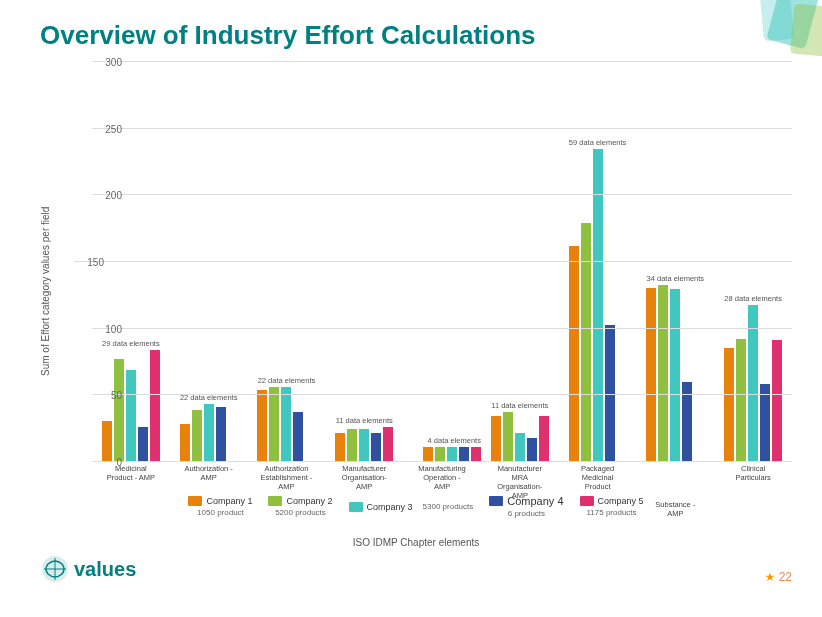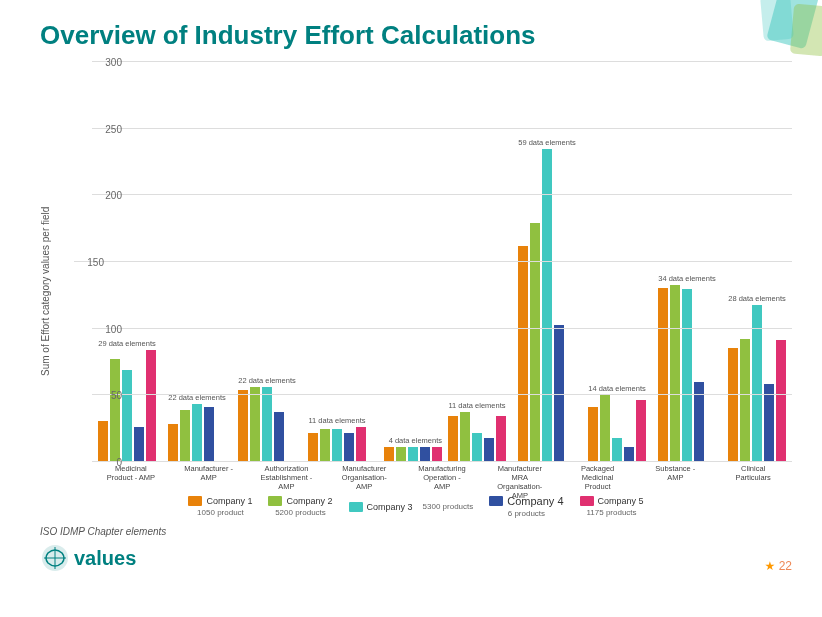--- a/index.html
+++ b/index.html
@@ -73,24 +73,24 @@
     }
     .legend-area {
       display: flex;
       justify-content: center;
       align-items: center;
       gap: 16px;
       margin-top: 4px;
       flex-wrap: wrap;
     }
     .x-axis-title {
+      text-align: center;
       font-size: 10px;
       color: #555;
-      margin-top: 8px;
-      font-style: italic;
+      margin-top: 19px;
     }
     .footer {
       display: flex;
       justify-content: space-between;
       align-items: flex-end;
       margin-top: 6px;
     }
     .efpia-logo {
       display: flex;
       align-items: center;
@@ -206,31 +206,20 @@
 elements</div>
               <div style="display: flex; align-items: flex-end; gap: 2px;">
                 <div style="width: 10px; height: 215px; background: rgb(232, 130, 10);"></div>
                 <div style="width: 10px; height: 238px; background: rgb(144, 192, 64);"></div>
                 <div style="width: 10px; height: 312px; background: rgb(64, 200, 192);"></div>
                 <div style="width: 10px; height: 136px; background: rgb(48, 80, 160);"></div>
                 <div style="width: 10px; height: 0px; background: rgb(224, 48, 112);"></div>
               </div>
             </div>
             <div style="display: flex; flex-direction: column; align-items: center; position: relative; flex: 1 1 0%;">
-              <div style="font-size: 7.5px; color: rgb(85, 85, 85); text-align: center; white-space: nowrap; margin-bottom: 2px; line-height: 1.2; min-height: 22px; display: flex; align-items: flex-end; justify-content: center;">14 data
-elements</div>
-              <div style="display: flex; align-items: flex-end; gap: 2px;">
-                <div style="width: 10px; height: 54px; background: rgb(232, 130, 10);"></div>
-                <div style="width: 10px; height: 66px; background: rgb(144, 192, 64);"></div>
-                <div style="width: 10px; height: 23px; background: rgb(64, 200, 192);"></div>
-                <div style="width: 10px; height: 14px; background: rgb(48, 80, 160);"></div>
-                <div style="width: 10px; height: 61px; background: rgb(224, 48, 112);"></div>
-              </div>
-            </div>
-            <div style="display: flex; flex-direction: column; align-items: center; position: relative; flex: 1 1 0%;">
               <div style="font-size: 7.5px; color: rgb(85, 85, 85); text-align: center; white-space: nowrap; margin-bottom: 2px; line-height: 1.2; min-height: 22px; display: flex; align-items: flex-end; justify-content: center;">34 data
 elements</div>
               <div style="display: flex; align-items: flex-end; gap: 2px;">
                 <div style="width: 10px; height: 173px; background: rgb(232, 130, 10);"></div>
                 <div style="width: 10px; height: 176px; background: rgb(144, 192, 64);"></div>
                 <div style="width: 10px; height: 172px; background: rgb(64, 200, 192);"></div>
                 <div style="width: 10px; height: 79px; background: rgb(48, 80, 160);"></div>
                 <div style="width: 10px; height: 0px; background: rgb(224, 48, 112);"></div>
               </div>
             </div>
@@ -242,39 +231,39 @@
                 <div style="width: 10px; height: 122px; background: rgb(144, 192, 64);"></div>
                 <div style="width: 10px; height: 156px; background: rgb(64, 200, 192);"></div>
                 <div style="width: 10px; height: 77px; background: rgb(48, 80, 160);"></div>
                 <div style="width: 10px; height: 121px; background: rgb(224, 48, 112);"></div>
               </div>
             </div>
           </div>
         <div class="x-labels" id="xLabels">
             <div style="font-size: 7.5px; color: rgb(68, 68, 68); text-align: center; flex: 1 1 0%; line-height: 1.2; padding-top: 3px; white-space: pre-line;">Medicinal
 Product - AMP</div>
-            <div style="font-size: 7.5px; color: rgb(68, 68, 68); text-align: center; flex: 1 1 0%; line-height: 1.2; padding-top: 3px; white-space: pre-line;">Manufacturer -
+            <div style="font-size: 7.5px; color: rgb(68, 68, 68); text-align: center; flex: 1 1 0%; line-height: 1.2; padding-top: 3px; white-space: pre-line;">Authorization -
 AMP</div>
             <div style="font-size: 7.5px; color: rgb(68, 68, 68); text-align: center; flex: 1 1 0%; line-height: 1.2; padding-top: 3px; white-space: pre-line;">Authorization
 Establishment -
 AMP</div>
             <div style="font-size: 7.5px; color: rgb(68, 68, 68); text-align: center; flex: 1 1 0%; line-height: 1.2; padding-top: 3px; white-space: pre-line;">Manufacturer
 Organisation-
 AMP</div>
             <div style="font-size: 7.5px; color: rgb(68, 68, 68); text-align: center; flex: 1 1 0%; line-height: 1.2; padding-top: 3px; white-space: pre-line;">Manufacturing
 Operation -
 AMP</div>
             <div style="font-size: 7.5px; color: rgb(68, 68, 68); text-align: center; flex: 1 1 0%; line-height: 1.2; padding-top: 3px; white-space: pre-line;">Manufacturer
 MRA
 Organisation-
 AMP</div>
             <div style="font-size: 7.5px; color: rgb(68, 68, 68); text-align: center; flex: 1 1 0%; line-height: 1.2; padding-top: 3px; white-space: pre-line;">Packaged
 Medicinal
 Product</div>
-            <div style="font-size: 7.5px; color: rgb(68, 68, 68); text-align: center; flex: 1 1 0%; line-height: 1.2; padding-top: 3px; white-space: pre-line;">Substance -
+            <div style="font-size: 7.5px; color: rgb(68, 68, 68); text-align: center; flex: 1 1 0%; line-height: 1.2; padding-top: 3px; white-space: pre-line; margin-top: 36px;">Substance -
 AMP</div>
             <div style="font-size: 7.5px; color: rgb(68, 68, 68); text-align: center; flex: 1 1 0%; line-height: 1.2; padding-top: 3px; white-space: pre-line;">Clinical
 Particulars</div>
           </div>
       <div style="position: absolute; inset: 0px 0px 30px; pointer-events: none;">
             <div style="position: absolute; top: 100%; left: 33px; right: 0px; border-top: 1px solid rgb(221, 221, 221);">
               <span style="position: absolute; left: 0px; font-size: 10px; color: rgb(102, 102, 102); transform: translateY(-50%); width: 30px; text-align: right;">0</span>
             </div>
             <div style="position: absolute; top: 83.3333%; left: 33px; right: 0px; border-top: 1px solid rgb(221, 221, 221);">
               <span style="position: absolute; left: 0px; font-size: 10px; color: rgb(102, 102, 102); transform: translateY(-50%); width: 30px; text-align: right;">50</span>

